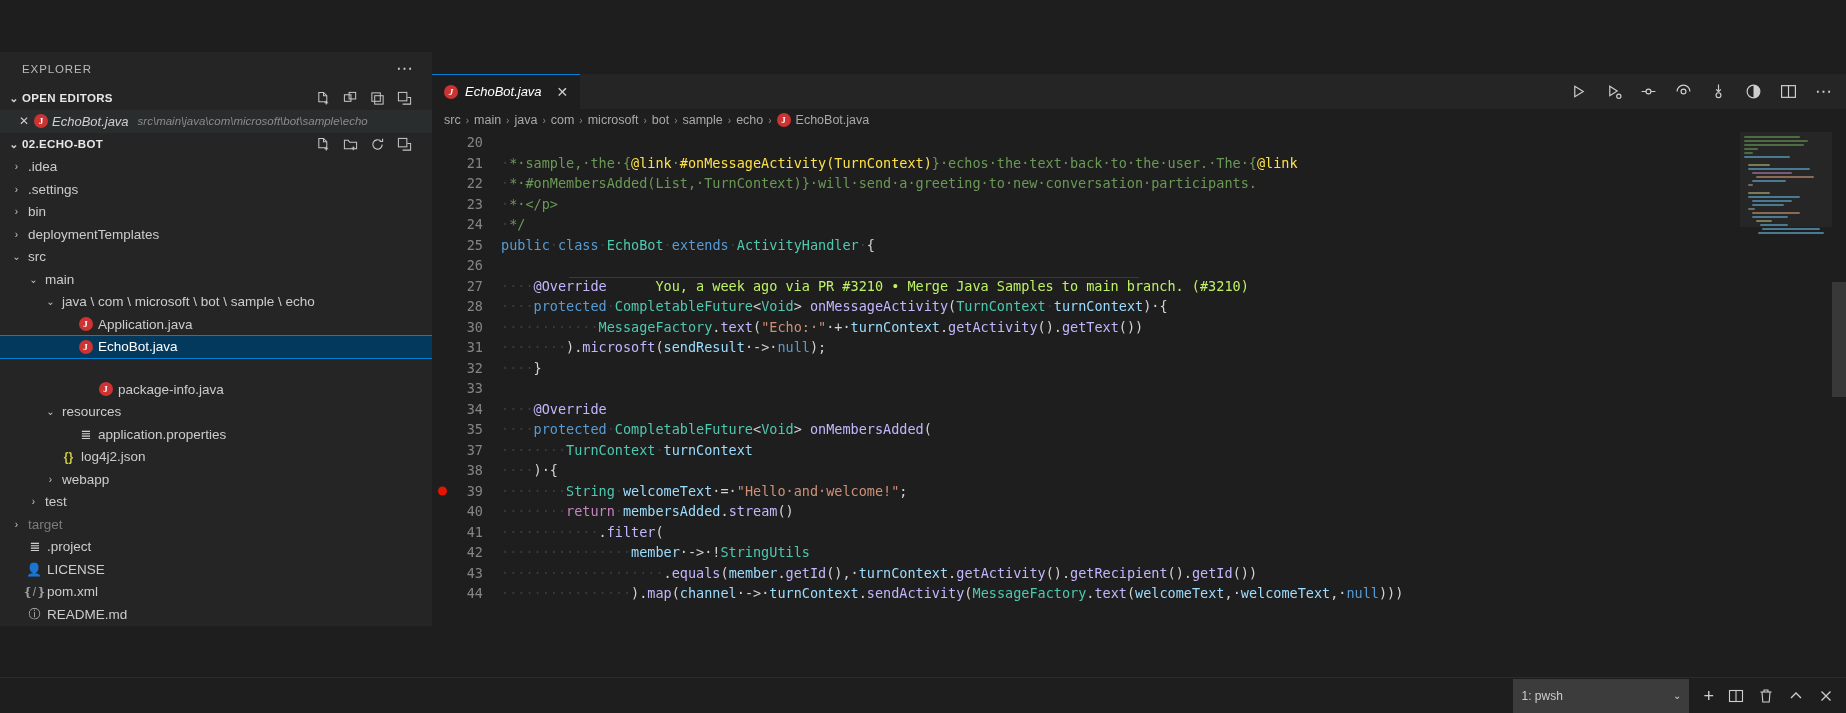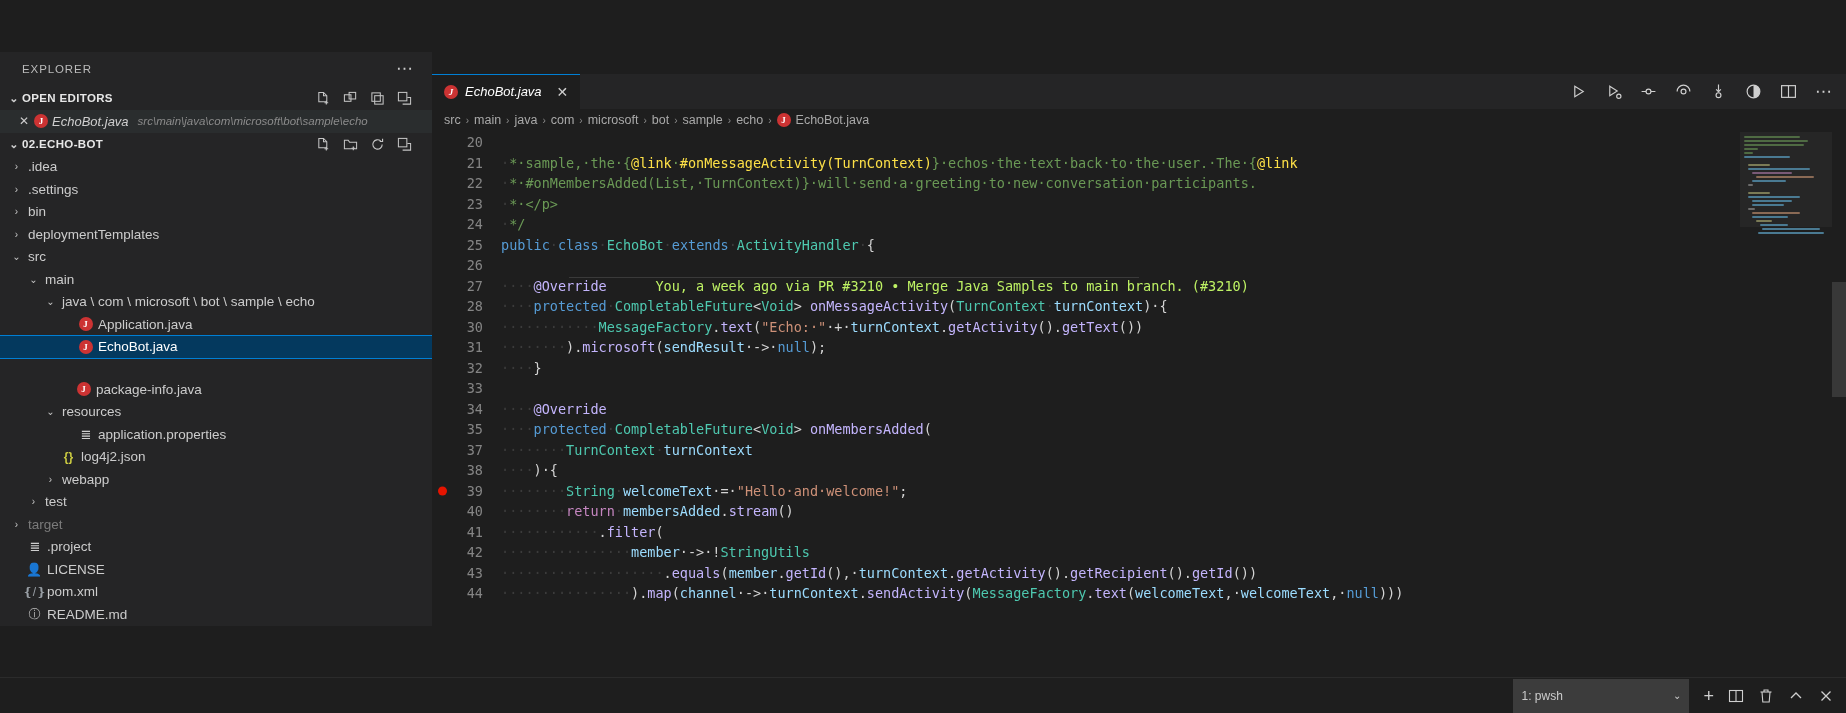--- a/index.html
+++ b/index.html
@@ -227,21 +227,21 @@
             </span>
             <span class="lbl">Application.java</span>
           </div>
           <div class="t-row sel" style="padding-left: 59px;">
             <span class="noc"></span>
             <span class="ic">
               <span class="jicon"></span>
             </span>
             <span class="lbl">EchoBot.java</span>
           </div>
-          <div class="t-row" style="padding-left: 57px; margin-top: 20px;">
+          <div class="t-row" style="padding-left: 79px; margin-top: 20px;">
             <span class="noc"></span>
             <span class="ic">
               <span class="jicon"></span>
             </span>
             <span class="lbl">package-info.java</span>
           </div>
           <div class="t-row" style="padding-left: 42px;">
             <span class="chev">⌄</span>
             <span class="lbl">resources</span>
           </div>

